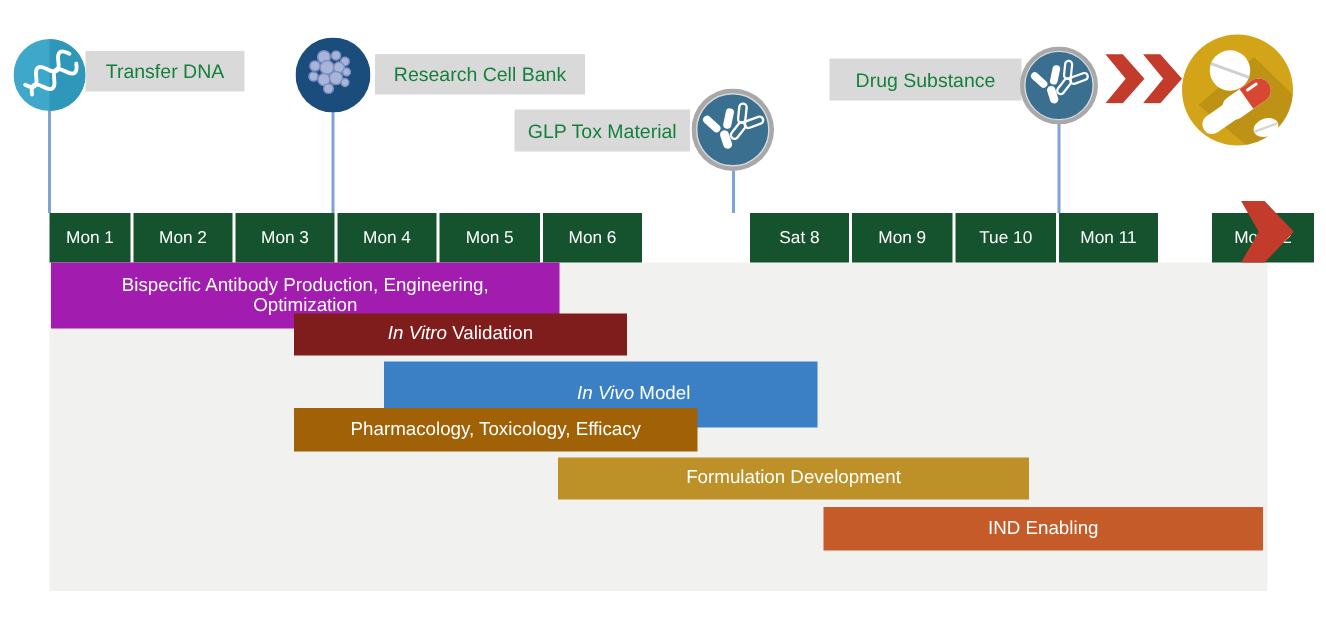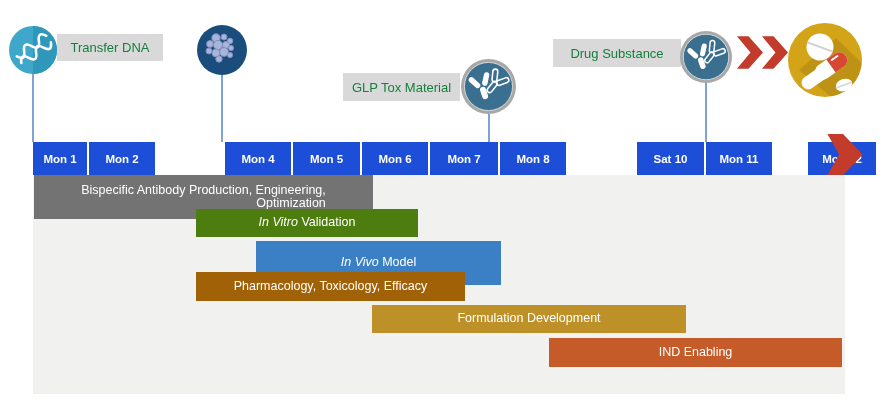--- a/index.html
+++ b/index.html
@@ -3,45 +3,46 @@
 <meta charset="utf-8">
 <style>
   html,body{margin:0;padding:0;background:#fff;}
   .stage{position:relative;width:884px;height:419px;background:#fff;
          font-family:"Liberation Sans",sans-serif;overflow:hidden;}
   .panel{position:absolute;left:33px;top:175px;width:812px;height:219px;background:#F1F1EF;}
   .connector{position:absolute;width:2px;background:#7FA3D4;}
   .mlabel{position:absolute;background:#D9D9D9;color:#15803d;font-size:13px;
           display:flex;align-items:center;justify-content:center;white-space:nowrap;z-index:1;}
   .icon{position:absolute;z-index:2;}
-  .timeline-cell{position:absolute;top:142px;height:33px;background:#1d4ed8;color:#fff;
-        font-size:11.5px;font-weight:bold;display:flex;align-items:center;justify-content:center;
+  .timeline-cell{position:absolute;top:142px;height:33px;background:#14532d;color:#fff;
+        font-size:11.5px;font-weight:normal;display:flex;align-items:center;justify-content:center;
         white-space:nowrap;z-index:1;text-align:center;}
   .tl-arrow{position:absolute;left:827px;top:133px;width:36px;height:43px;z-index:3;}
   .bar{position:absolute;color:#fff;font-size:12.5px;display:flex;align-items:center;
        justify-content:center;text-align:center;z-index:2;line-height:13.5px;}
   .bar i{font-style:italic;}
-  .b1{left:34px;top:175px;width:339px;height:44px;background:#737373;text-align:right;}
-  .b2{left:196px;top:209px;width:222px;height:28px;background:#4d7c0f;}
-  .b3{left:256px;top:241px;width:245px;height:44px;background:#3B80C4;}
+  .b1{left:34px;top:175px;width:339px;height:44px;background:#a21caf;}
+  .b2{left:196px;top:209px;width:222px;height:28px;background:#7f1d1d;}
+  .b3{left:256px;top:241px;width:245px;height:44px;background:#3B80C4;padding-left:44px;}
   .b4{left:196px;top:272px;width:269px;height:29px;background:#a16207;}
   .b5{left:372px;top:305px;width:314px;height:28px;background:#BD9127;}
   .b6{left:549px;top:338px;width:293px;height:29px;background:#C65B2A;justify-content:center;}
 </style>
 </head>
 <body>
 
 <div class="stage">
 
   <div class="connector" style="left:32px;top:73px;height:69px"></div>
   <div class="connector" style="left:221px;top:74px;height:68px"></div>
   <div class="connector" style="left:488px;top:112px;height:30px"></div>
   <div class="connector" style="left:705px;top:82px;height:60px"></div>
 
   <div class="mlabel" style="left:57px;top:34px;width:106px;height:27px">Transfer DNA</div>
+  <div class="mlabel" style="left:250px;top:36px;width:140px;height:27px">Research Cell Bank</div>
   <div class="mlabel" style="left:343px;top:73px;width:117px;height:28px">GLP Tox Material</div>
   <div class="mlabel" style="left:553px;top:39px;width:128px;height:28px">Drug Substance</div>
 
   <div class="icon" style="left:9px;top:26px">
     <svg width="48" height="48" viewBox="0 0 48 48">
       <circle cx="24" cy="24" r="24" fill="#3FA8CA"></circle>
       <path d="M24,0 A24,24 0 0 1 24,48 Z" fill="#2E97BA"></path>
       <g transform="translate(24,24) rotate(-35)" stroke="#fff" stroke-width="2.6" fill="none" stroke-linecap="round">
         <path d="M-17,-4 q4.5,9 9,0 q4.5,-9 9,0 q4.5,9 9,0 q4.5,-9 9,0"></path>
         <path d="M-17,4 q4.5,-9 9,0 q4.5,9 9,0 q4.5,-9 9,0 q4.5,9 9,0"></path>
@@ -135,26 +136,27 @@
         <ellipse rx="8.5" ry="6" fill="#fff"></ellipse>
         <line x1="-8" y1="0" x2="8" y2="0" stroke="#D5D5D5" stroke-width="1.5"></line>
       </g>
     </svg>
   </div>
 
   <div class="panel"></div>
 
   <div class="timeline-cell" style="left:33px;width:54px">Mon 1</div>
   <div class="timeline-cell" style="left:89px;width:66px">Mon 2</div>
+  <div class="timeline-cell" style="left:157px;width:66px">Mon 3</div>
   <div class="timeline-cell" style="left:225px;width:66px">Mon 4</div>
   <div class="timeline-cell" style="left:293px;width:67px">Mon 5</div>
   <div class="timeline-cell" style="left:362px;width:66px">Mon 6</div>
-  <div class="timeline-cell" style="left:430px;width:68px">Mon 7</div>
-  <div class="timeline-cell" style="left:500px;width:66px">Mon 8</div>
-  <div class="timeline-cell" style="left:637px;width:67px">Sat 10</div>
+  <div class="timeline-cell" style="left:500px;width:66px">Sat 8</div>
+  <div class="timeline-cell" style="left:568px;width:67px">Mon 9</div>
+  <div class="timeline-cell" style="left:637px;width:67px">Tue 10</div>
   <div class="timeline-cell" style="left:706px;width:66px">Mon 11</div>
   <div class="timeline-cell" style="left:808px;width:68px">Mon 12</div>
 
   <div class="tl-arrow">
     <svg width="36" height="43" viewBox="0 0 36 44">
       <polygon points="0,1 16,1 36,22 16,43 0,43 12,22" fill="#C23B2B"></polygon>
     </svg>
   </div>
 
   <div class="bar b1">

